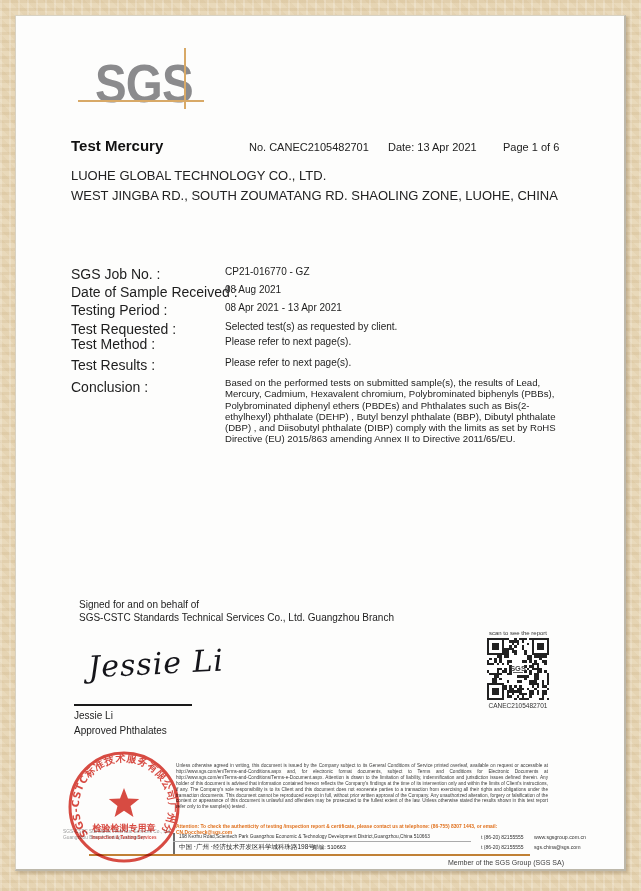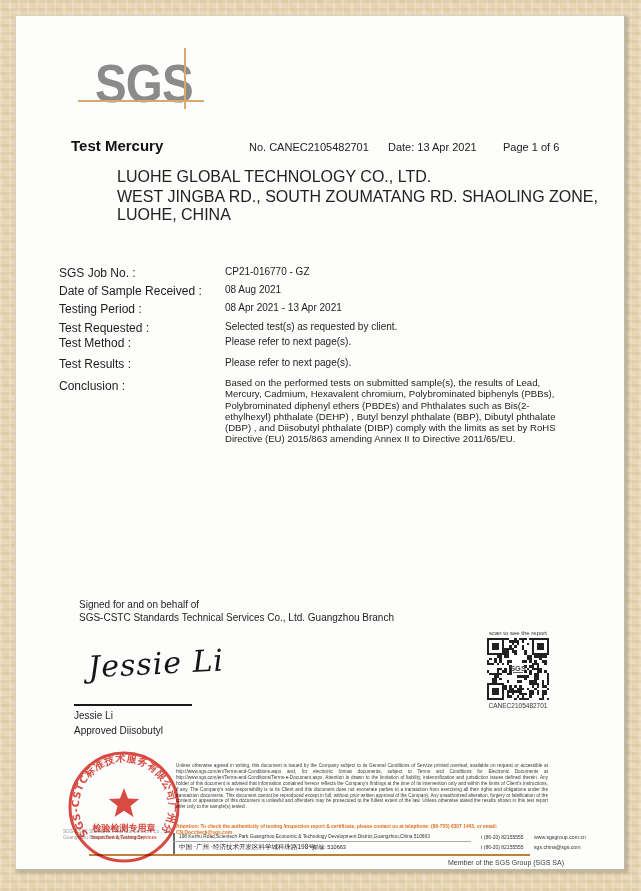--- a/index.html
+++ b/index.html
@@ -22,23 +22,23 @@
   .abs{position:absolute;}
   
   .logo-text{left:79px;top:40px;font-size:54px;font-weight:700;color:#8b8b8d;
     letter-spacing:-1px;line-height:1;transform:scale(.88,1);transform-origin:left top;}
   .logo-hline{left:62px;top:84px;width:126px;height:2px;background:#d8a967;}
   .logo-vline{left:168px;top:32px;width:2px;height:61px;background:#d8a967;}
   
   .title{left:55px;top:121px;font-size:15px;font-weight:700;color:#111;}
   .hmeta{font-size:11px;color:#222;}
   
-  .client{font-size:16px;color:#222;margin-left:46px;}
+  .client{font-size:13px;color:#222;}
   .intro{left:55px;top:226px;font-size:10px;color:#222;}
-  .frow-label{left:43px;font-size:12px;color:#1d1d1d;}
+  .frow-label{left:55px;font-size:14px;color:#1d1d1d;}
   .frow-value{left:209px;font-size:10px;color:#1d1d1d;}
   .conclusion-par{left:209px;top:361px;width:336px;font-size:9.6px;line-height:11.3px;color:#1d1d1d;}
   
   .sig-line{left:63px;font-size:10px;color:#1d1d1d;}
   .sig-script{left:72px;top:630px;font-family:"DejaVu Serif",serif;font-style:italic;
     font-size:30px;color:#15151a;transform:rotate(-3deg);letter-spacing:1px;}
   .sig-underline{left:58px;top:688px;width:118px;height:2px;background:#1a1a1a;}
   
   .qr-caption{left:468px;top:614px;width:68px;font-size:6px;color:#333;text-align:center;}
   .qr-box{left:471px;top:622px;width:62px;height:62px;}
@@ -95,21 +95,21 @@
   <div class="abs frow-value" style="top:341px;">Please refer to next page(s).</div>
 
   <div class="abs frow-label" style="top:363px;">Conclusion :</div>
   <div class="abs conclusion-par"> Based on the performed tests on submitted sample(s), the results of Lead, Mercury, Cadmium, Hexavalent chromium, Polybrominated biphenyls (PBBs), Polybrominated diphenyl ethers (PBDEs) and Phthalates such as Bis(2-ethylhexyl) phthalate (DEHP) , Butyl benzyl phthalate (BBP), Dibutyl phthalate (DBP) , and Diisobutyl phthalate (DIBP) comply with the limits as set by RoHS Directive (EU) 2015/863 amending Annex II to Directive 2011/65/EU.</div>
 
   <div class="abs sig-line" style="top:583px;">Signed for and on behalf of</div>
   <div class="abs sig-line" style="top:596px;">SGS-CSTC Standards Technical Services Co., Ltd. Guangzhou Branch</div>
   <div class="abs sig-script">Jessie Li</div>
   <div class="abs sig-underline"></div>
   <div class="abs sig-line" style="top:694px;left:58px;">Jessie Li</div>
-  <div class="abs sig-line" style="top:709px;left:58px;">Approved Diisobutyl</div>
+  <div class="abs sig-line" style="top:709px;left:58px;">Approved Phthalates</div>
 
   <div class="abs qr-caption">scan to see the report</div>
   <div class="abs qr-box">
     <svg width="62" height="62" viewBox="0 0 25 25" shape-rendering="crispEdges">
       <rect x="0" y="0" width="25" height="25" fill="#ffffff"></rect>
       <g>
           <rect x="0" y="0" width="1" height="1" fill="#222"></rect>
           <rect x="1" y="0" width="1" height="1" fill="#222"></rect>
           <rect x="2" y="0" width="1" height="1" fill="#222"></rect>
           <rect x="3" y="0" width="1" height="1" fill="#222"></rect>

